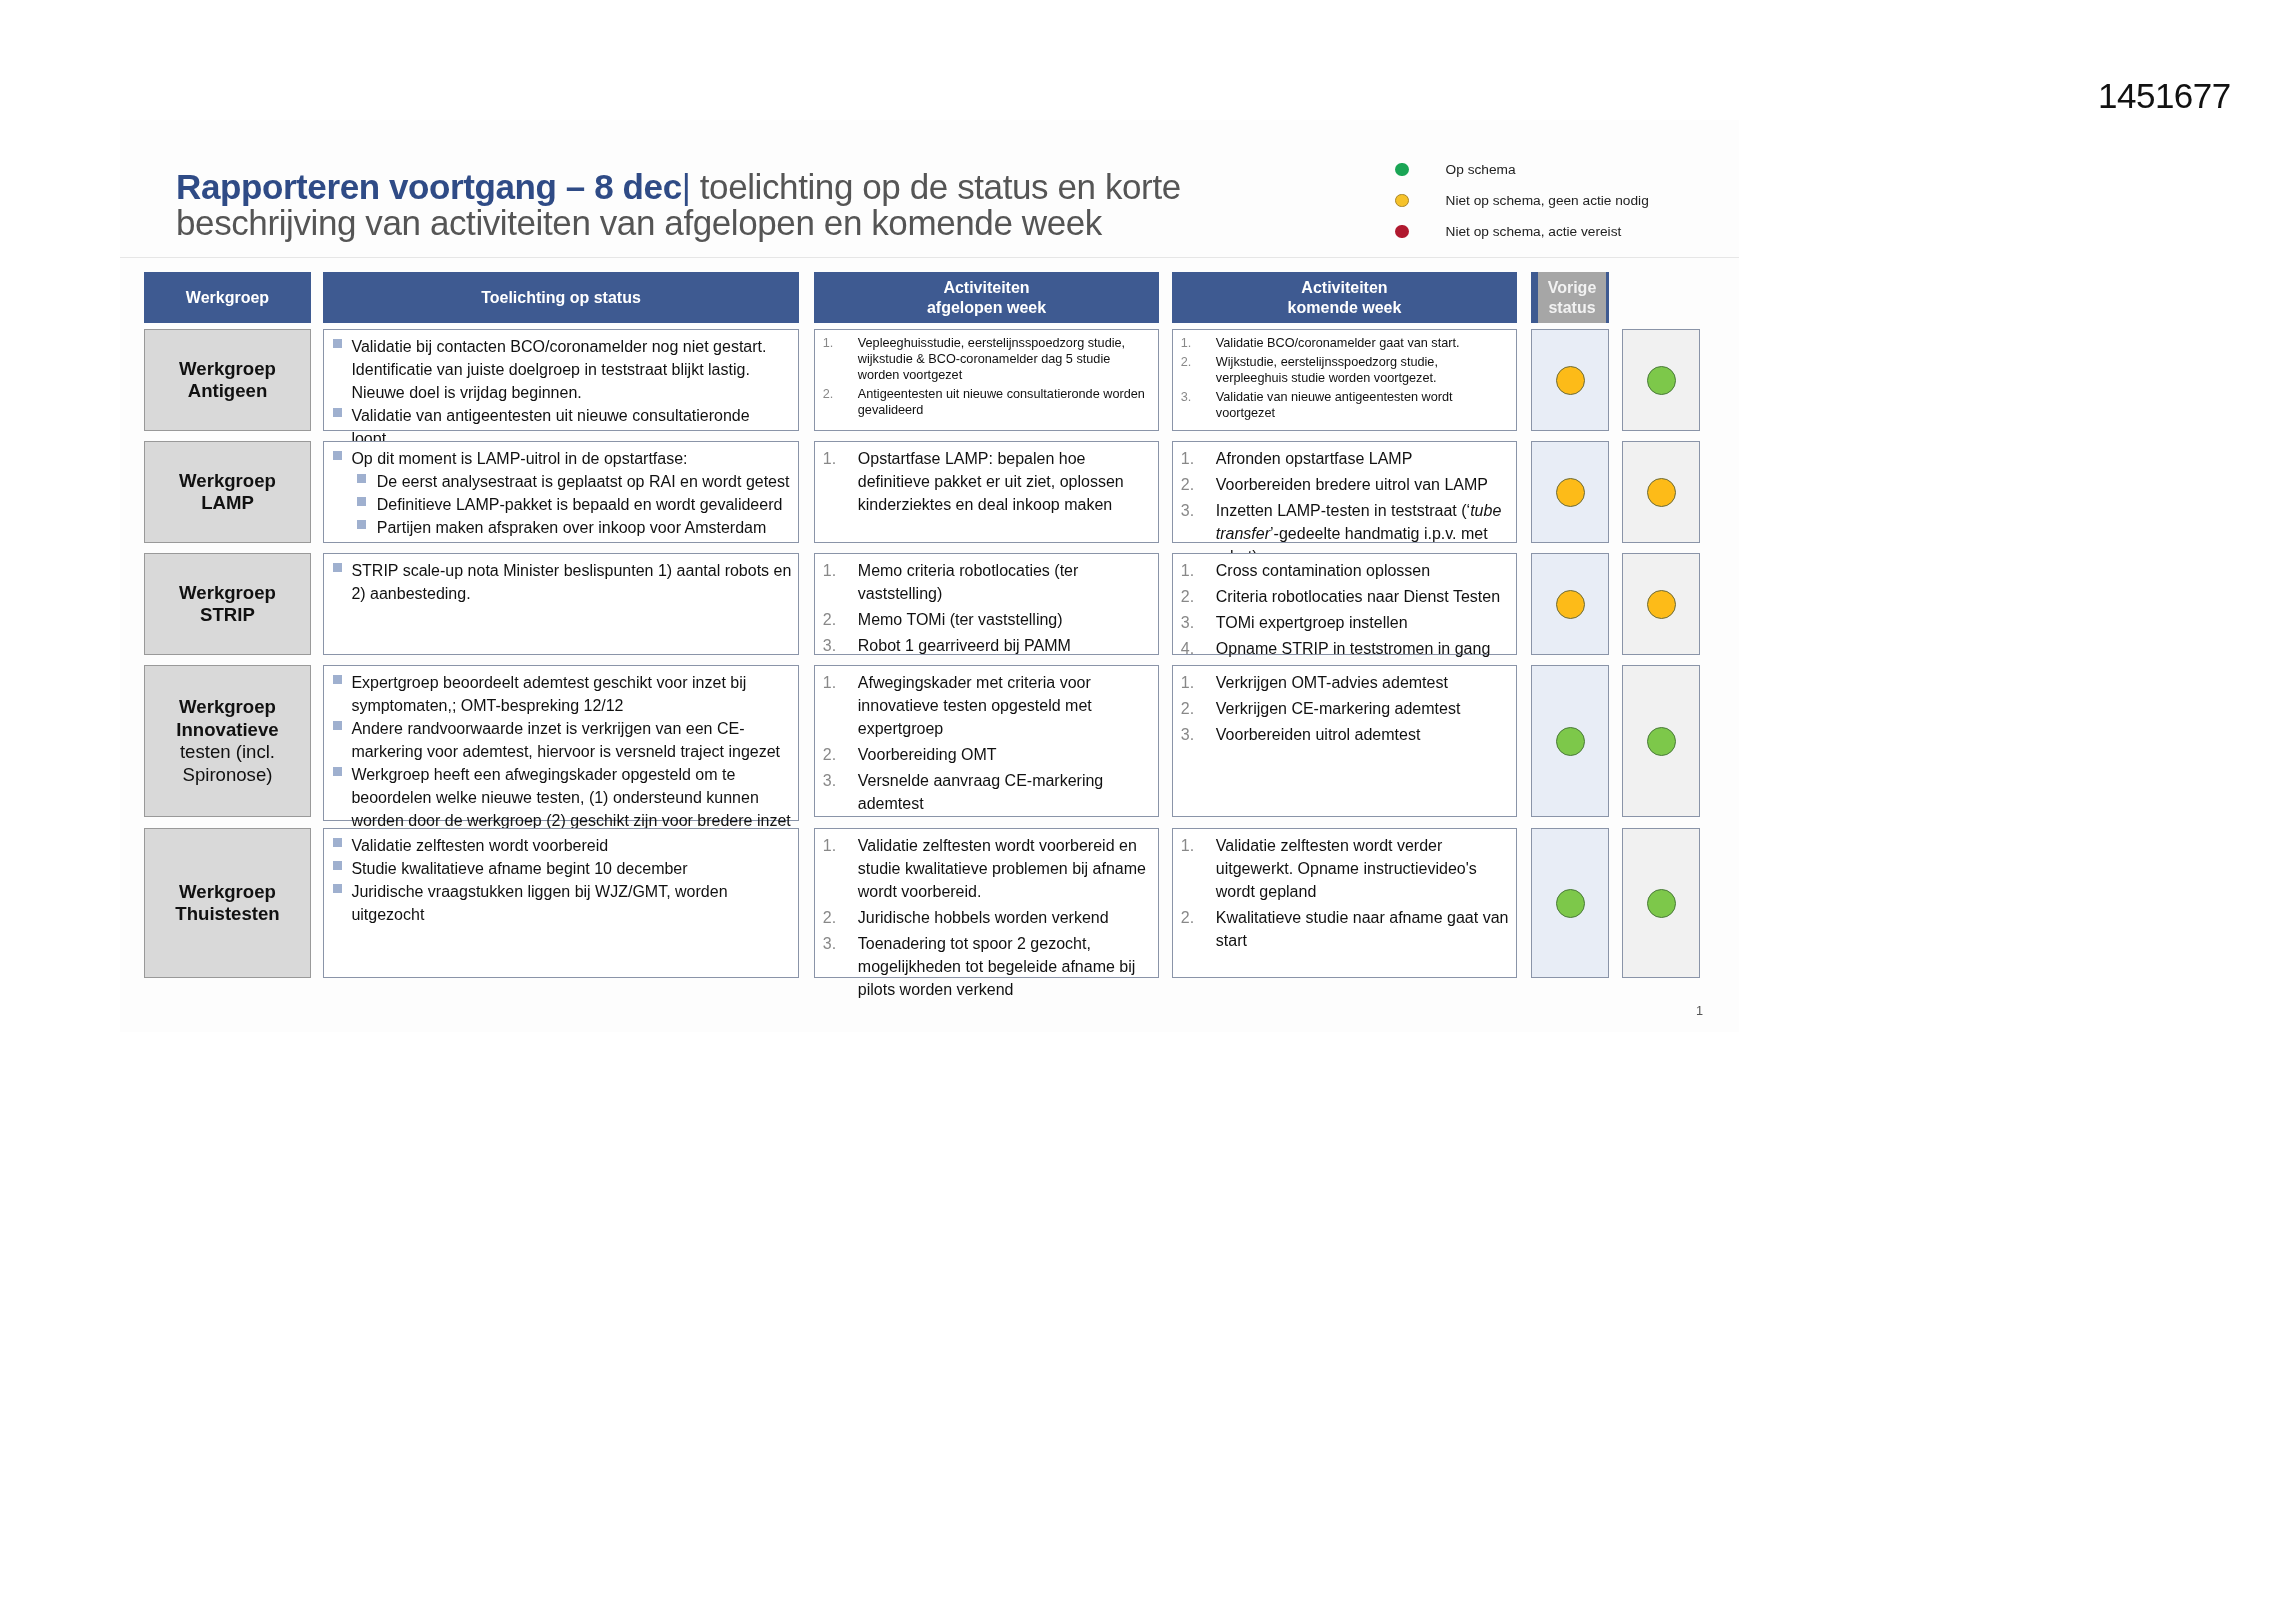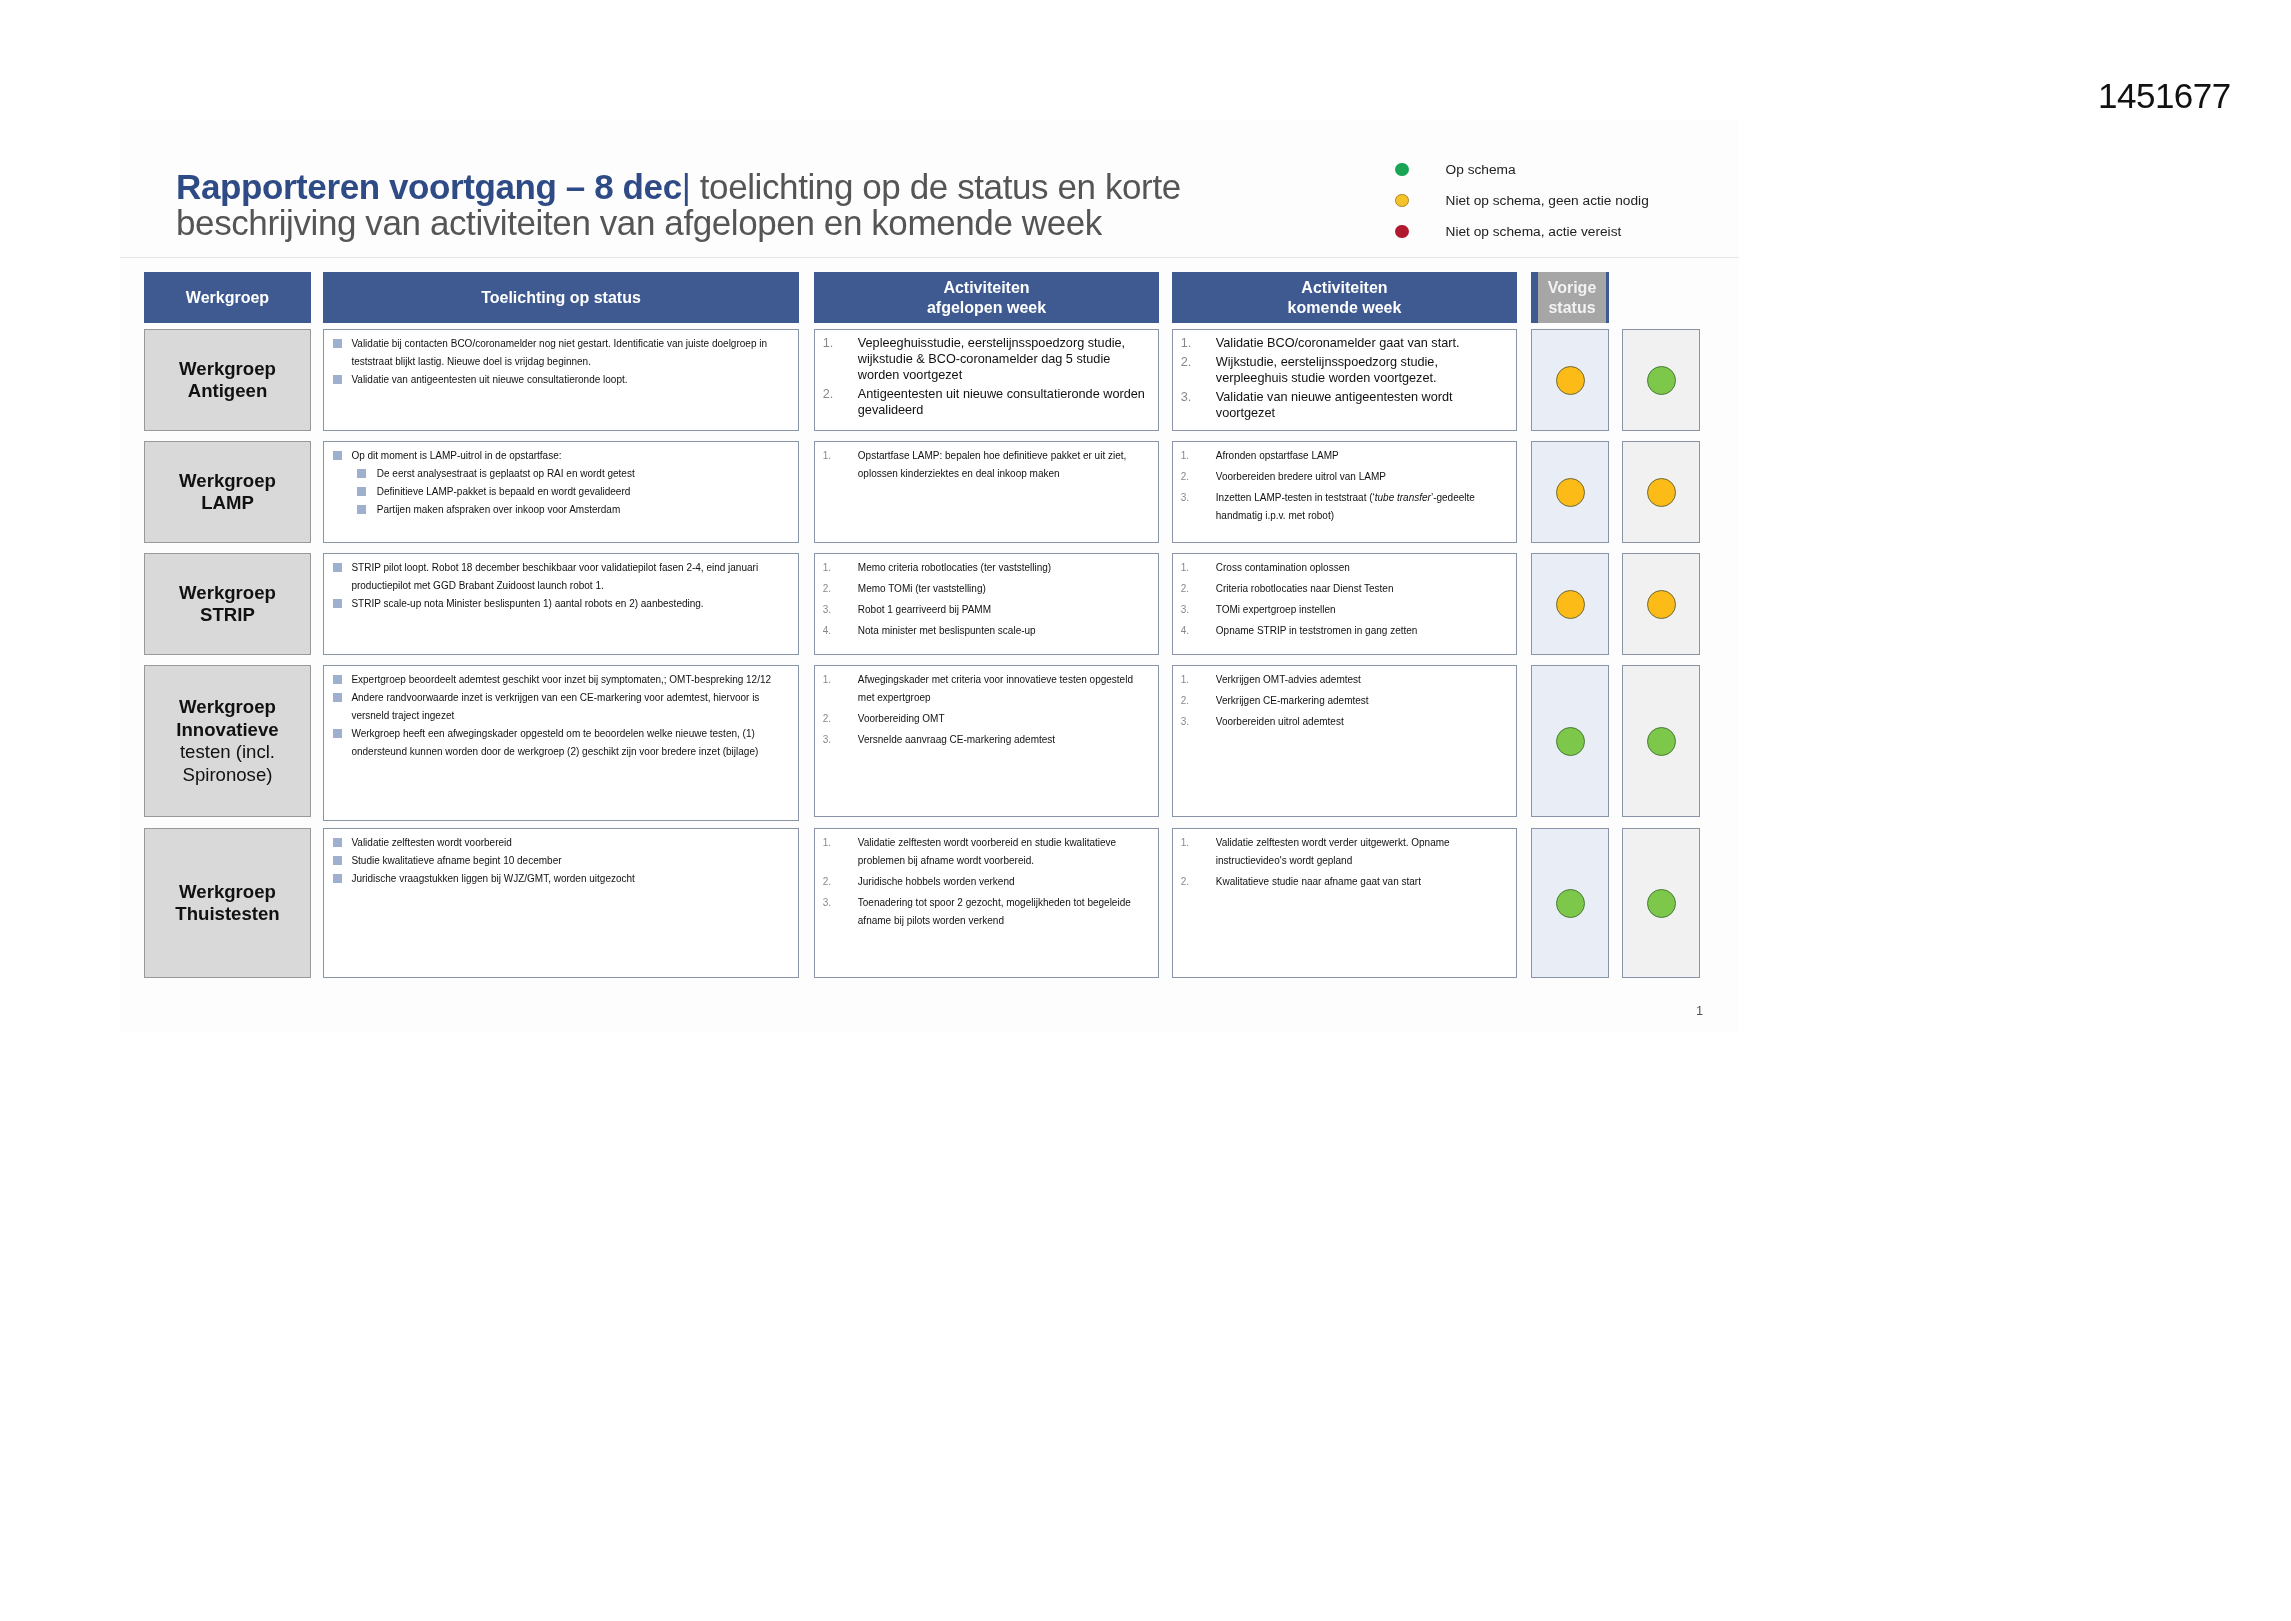--- a/index.html
+++ b/index.html
@@ -13,21 +13,21 @@
   .legend-item { position:relative; height:31px; display:flex; align-items:center; font-size:13.7px; color:#222; }
   .legend-item .dot { width:13.7px; height:13.7px; border-radius:50%; margin-right:37px; margin-left:4.9px; }
   .sep-line { position:absolute; left:120px; top:257px; width:1619px; height:1px; background:#e6e6e6; }
   .hdr { position:absolute; top:272px; height:51px; background:#3e5a91; color:#fff; font-weight:bold; font-size:16px; display:flex; align-items:center; justify-content:center; text-align:center; line-height:19.6px; }
   .hdr.grey { background:#a6a6a6; color:#f2f2f2; }
   .cell { position:absolute; box-sizing:border-box; border:1.5px solid #8a94a8; background:#fff; }
   .cell.group { background:#d9d9d9; border-color:#999; display:flex; align-items:center; justify-content:center; text-align:center; font-weight:bold; font-size:18.6px; line-height:22.5px; color:#111; }
   .cell.cur { background:#e8edf6; display:flex; align-items:center; justify-content:center; }
   .cell.prev { background:#f1f1f1; display:flex; align-items:center; justify-content:center; }
   .status-dot { width:29px; height:29px; border-radius:50%; border:1.2px solid #6b6b3a; box-sizing:border-box; }
-  .txt { padding:4.9px 5.9px 3.9px 7.8px; font-size:10px; line-height:18px; color:#111; }
+  .txt { padding:4.9px 5.9px 3.9px 7.8px; font-size:16px; line-height:23px; color:#111; }
   .bullet { position:relative; padding-left:19.6px; }
   .bullet::before { content:""; position:absolute; left:1px; top:3.9px; width:8.8px; height:8.8px; background:#9fb0cf; }
   .sub { position:relative; padding-left:45px; }
   .sub::before { content:""; position:absolute; left:25.5px; top:3.9px; width:8.8px; height:8.8px; background:#9fb0cf; }
   .num { position:relative; padding-left:35px; margin-bottom:2.9px; }
   .num .n { position:absolute; left:0; top:0; color:#888; }
   .num em { font-style:italic; }
   .page-num { position:absolute; left:1696px; top:1004px; font-size:12.7px; color:#555; }
   .small { font-size:12.7px; line-height:16px; }
 </style>
@@ -135,21 +135,20 @@
   </div>
 <div class="cell prev" style="left:1622px;top:441px;width:78px;height:102px">
     <div class="status-dot" style="background:#fdbb18"></div>
   </div>
 
 <div class="cell group" style="left:144px;top:553px;width:167px;height:102px">
     <div><span>Werkgroep</span><br><span>STRIP</span></div>
   </div>
 <div class="cell" style="left:323px;top:553px;width:476px;height:102px">
   <div class="txt">
-    <div class="bullet">STRIP pilot loopt. Robot 18 december beschikbaar voor validatiepilot fasen 2-4, eind januari productiepilot met GGD Brabant Zuidoost launch robot 1.</div>
     <div class="bullet"> STRIP scale-up nota Minister beslispunten 1) aantal robots en 2) aanbesteding.</div>
   </div>
 </div>
 <div class="cell" style="left:814px;top:553px;width:345px;height:102px">
   <div class="txt">
     <div class="num"><span class="n">1.</span><span>Memo criteria robotlocaties (ter vaststelling)</span></div>
     <div class="num"><span class="n">2.</span><span>Memo TOMi (ter vaststelling)</span></div>
     <div class="num"><span class="n">3.</span><span>Robot 1 gearriveerd bij PAMM</span></div>
     <div class="num"><span class="n">4.</span><span>Nota minister met beslispunten scale-up</span></div>
   </div>

